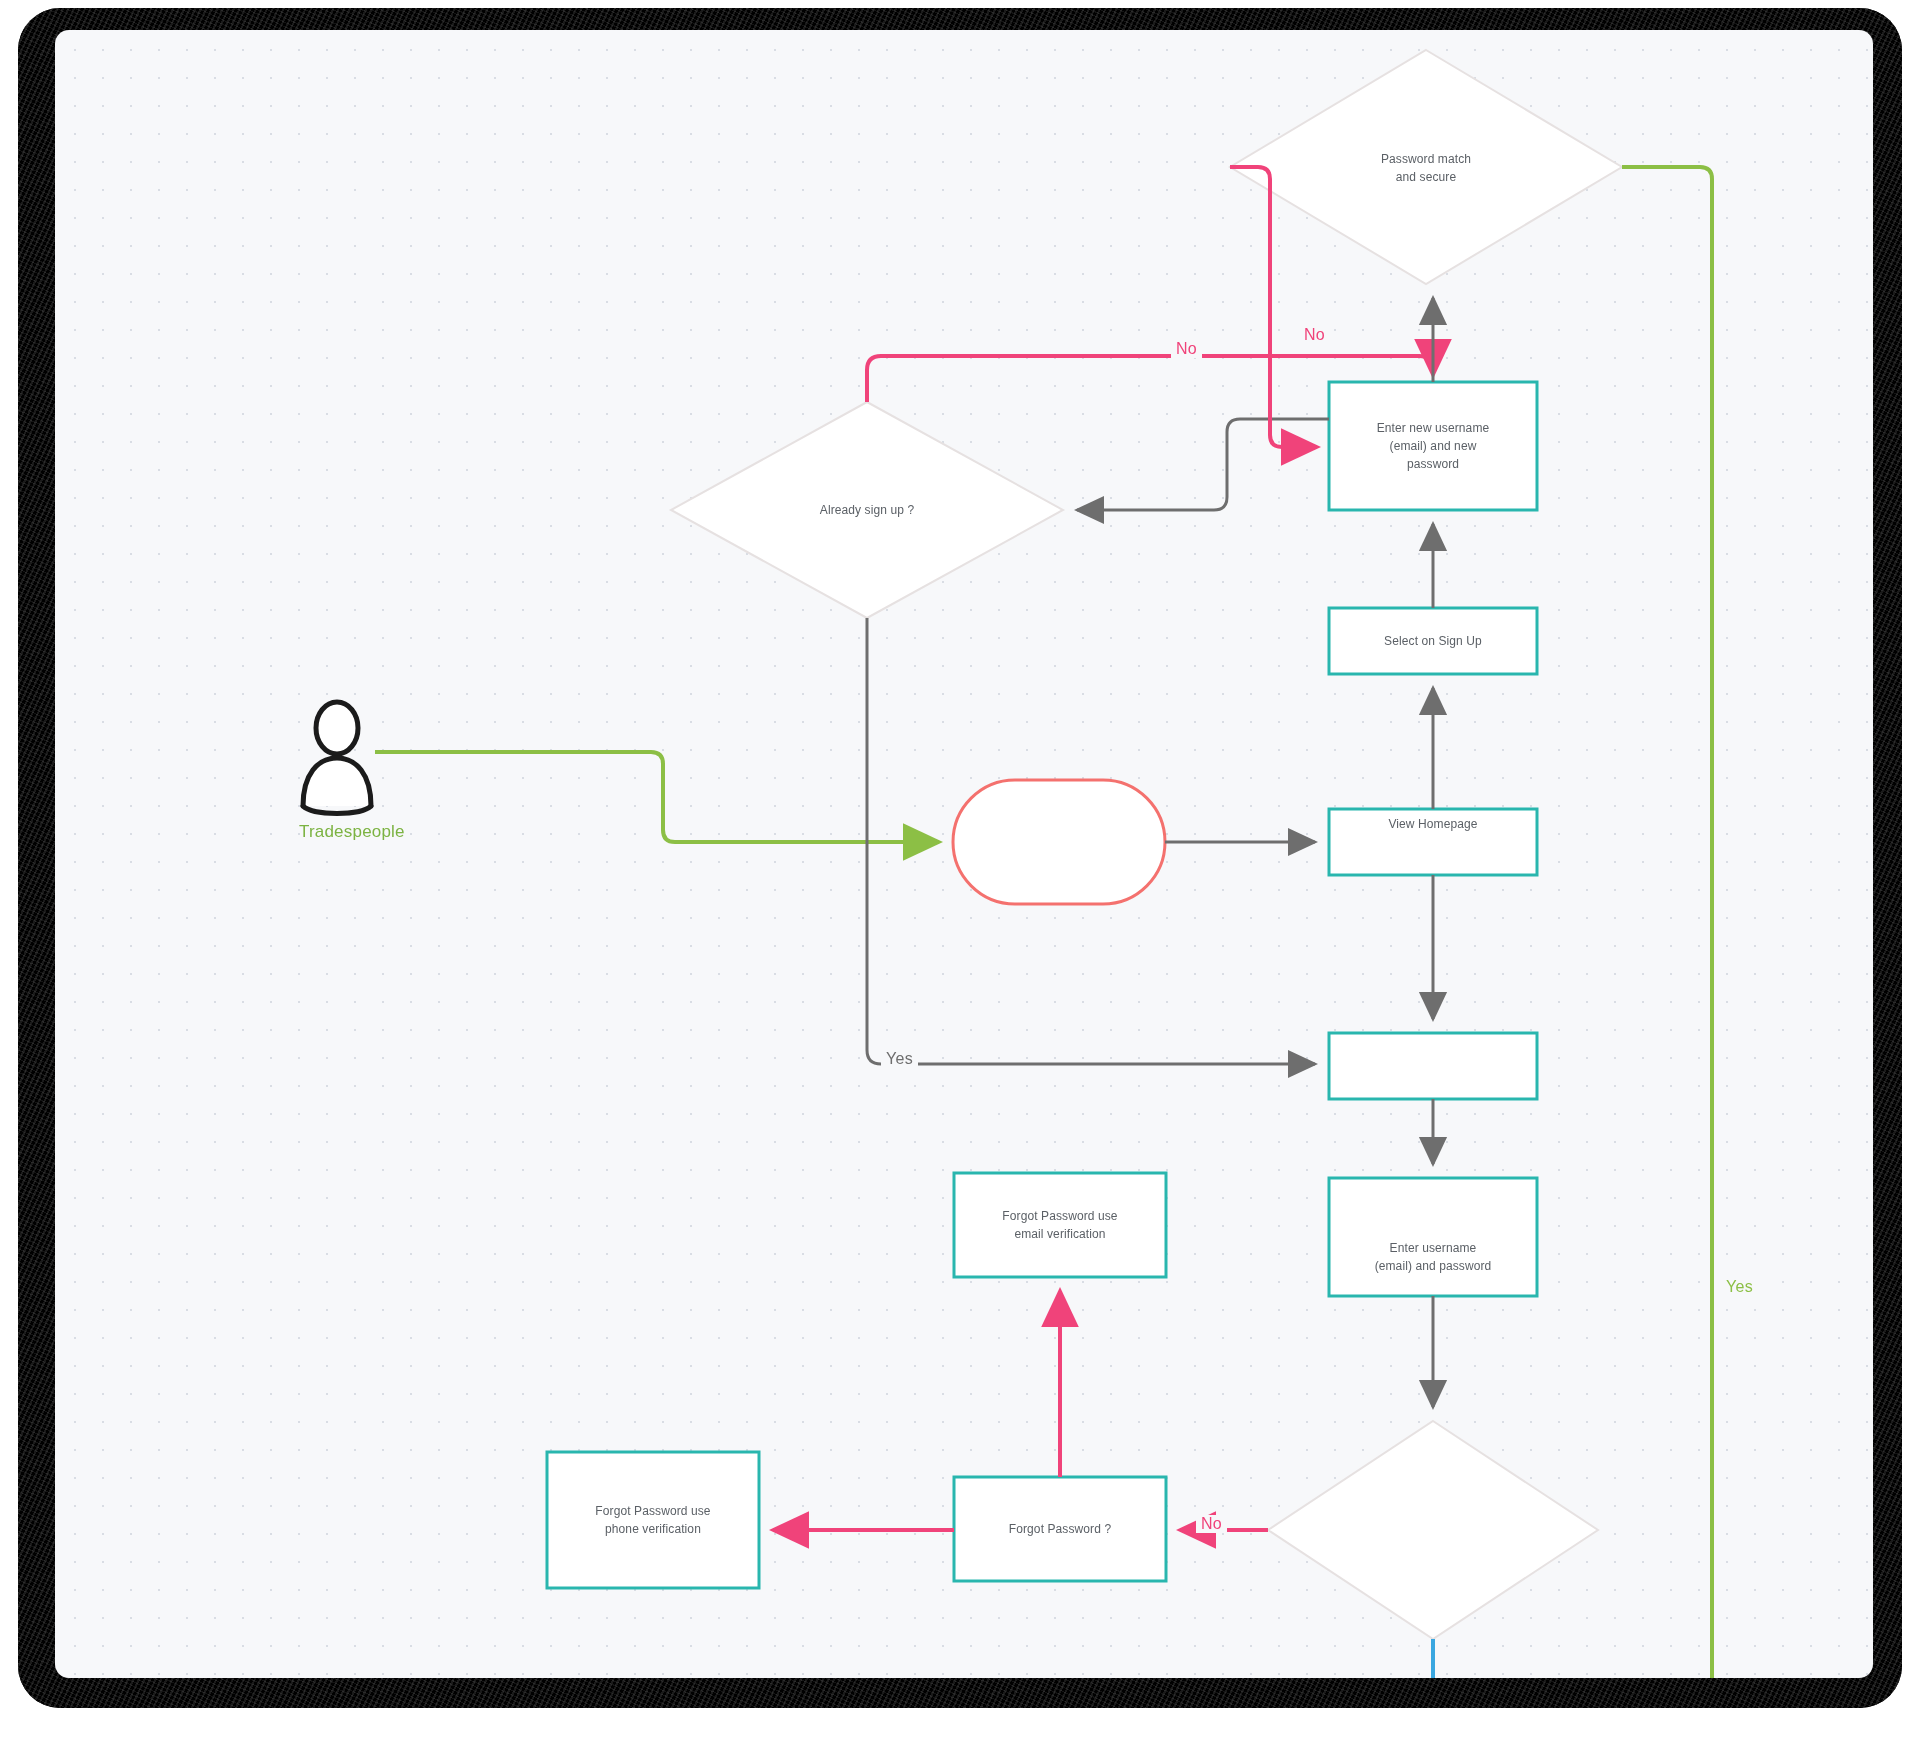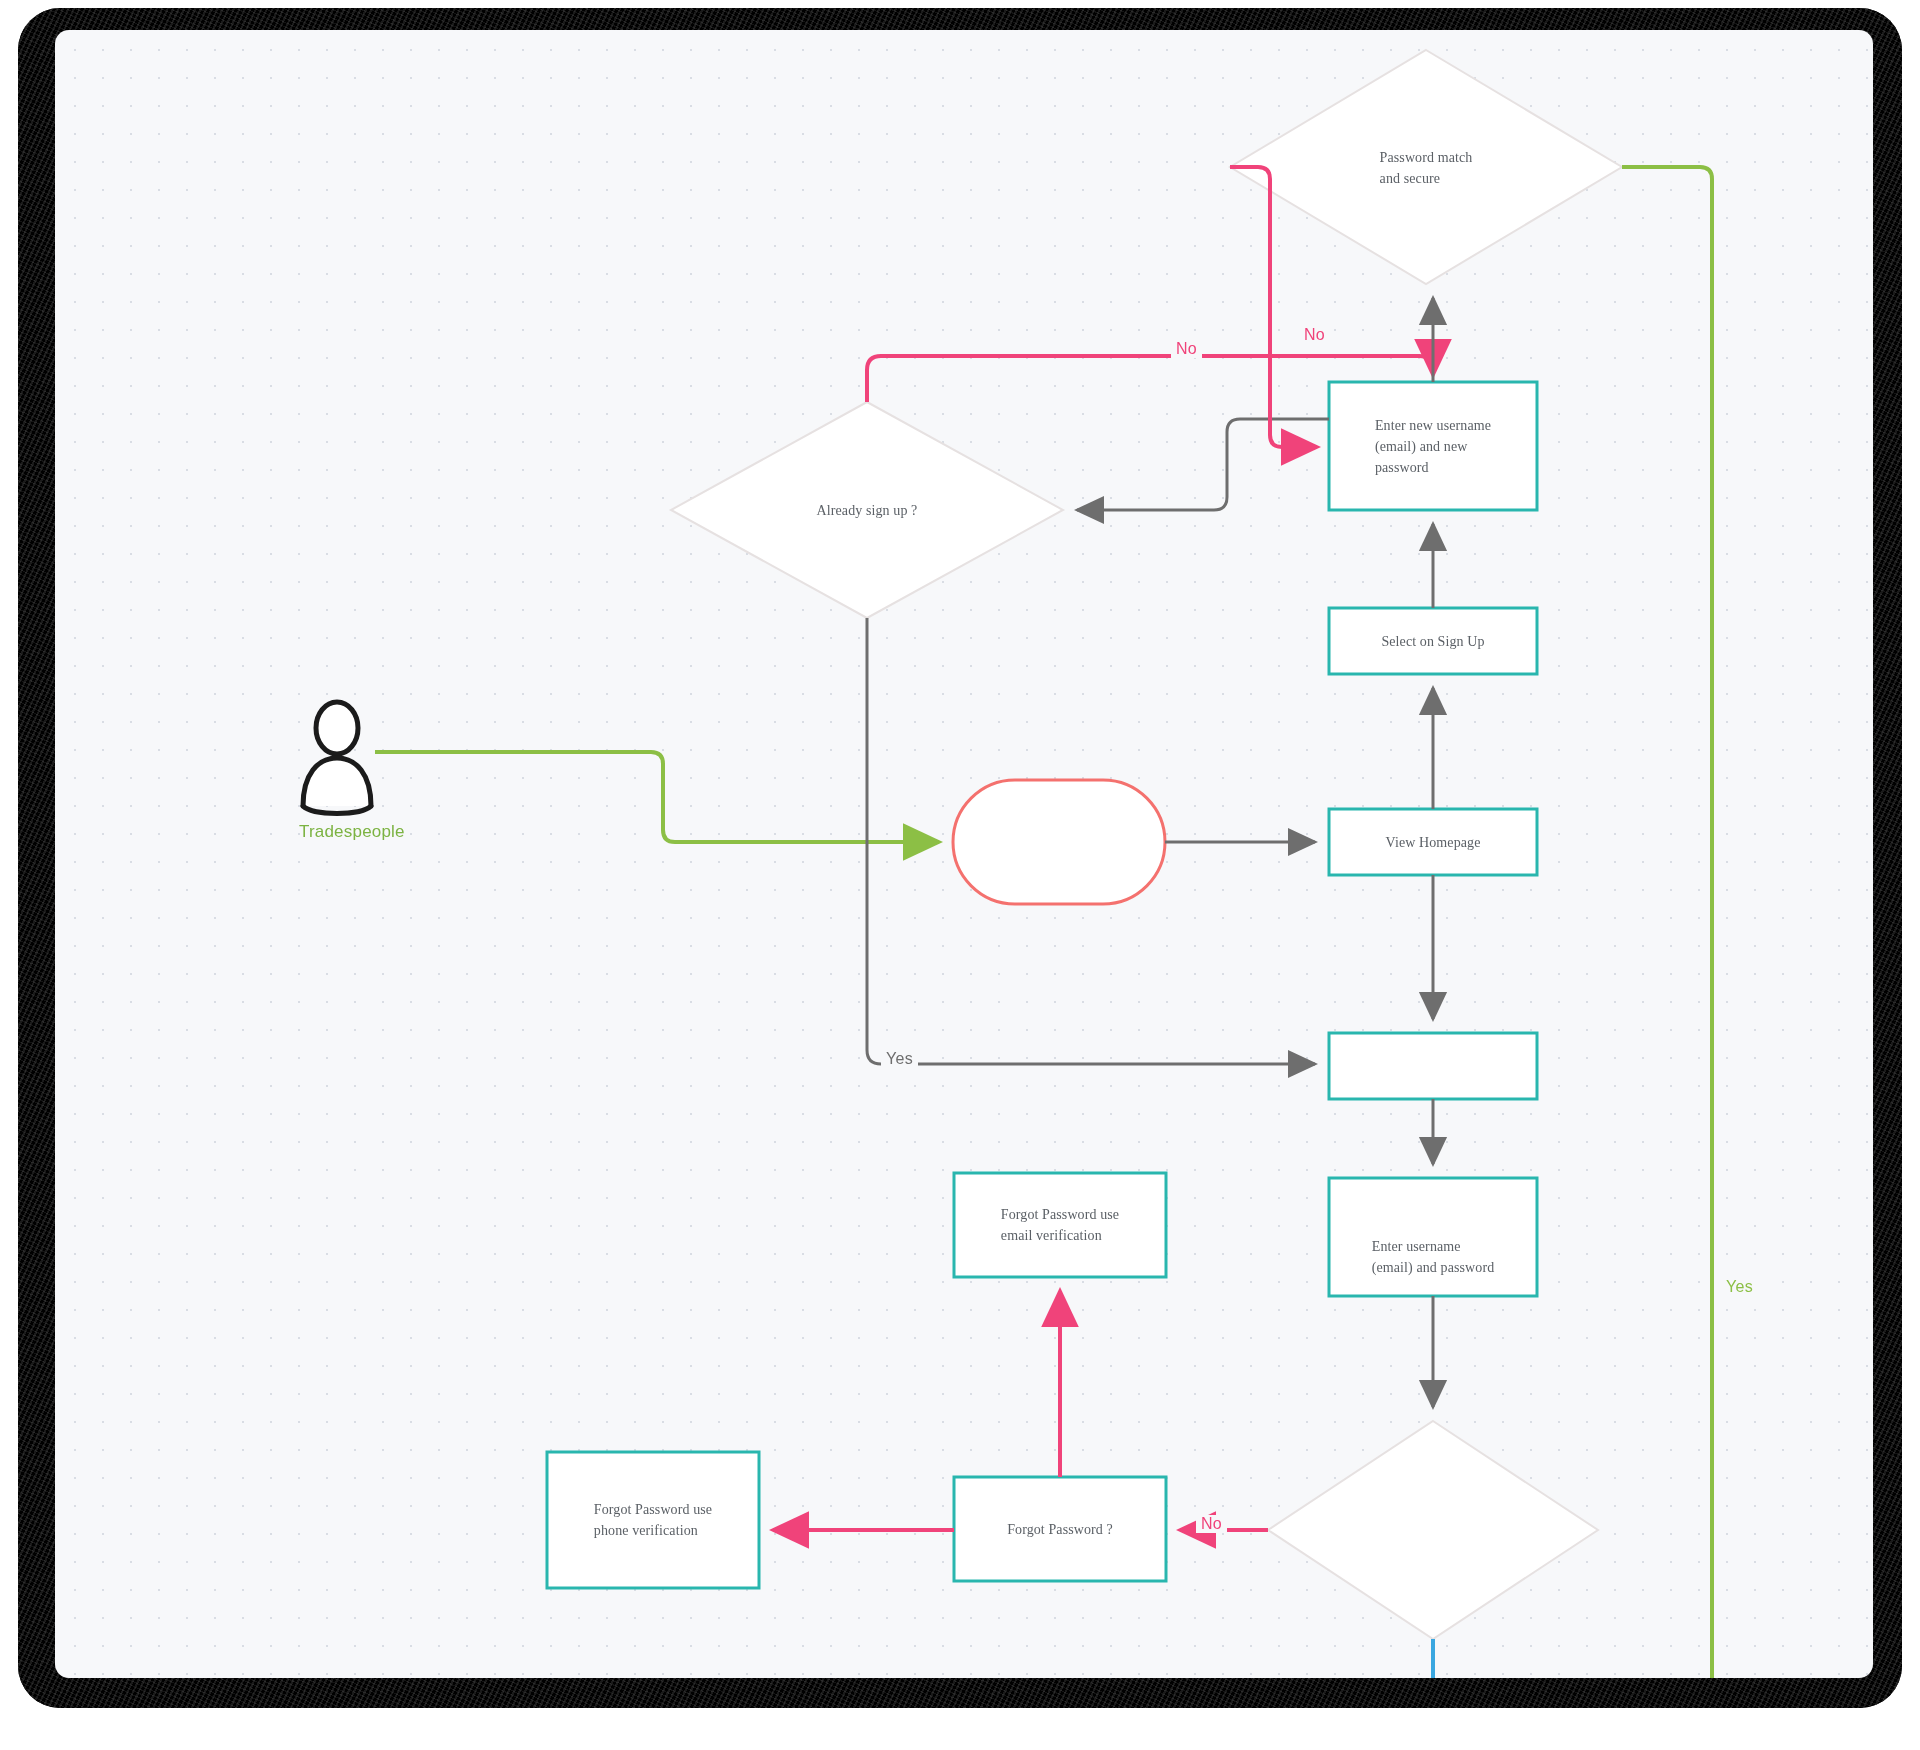--- a/index.html
+++ b/index.html
@@ -77,28 +77,27 @@
     width: 1818px;
     height: 1648px;
   }
 
   
   .node-label {
     position: absolute;
     display: flex;
     align-items: center;
     justify-content: center;
-    text-align: left;
+    text-align: center;
     color: #5b6066;
-    font-size: 14px;
+    font-size: 12px;
     line-height: 1.5;
     letter-spacing: 0.1px;
     pointer-events: none;
     white-space: pre-line;
-    font-family: Liberation Serif, serif;
   }
 
   .edge-label {
     position: absolute;
     font-size: 16px;
     letter-spacing: 0.3px;
     pointer-events: none;
     background: #f7f8fa;
     padding: 0 5px;
   }
@@ -233,21 +232,21 @@
 
     <div class="node-label" style="left:692px; top:458px; width:240px; height:44px;">Already sign up ?</div>
 
     <div class="node-label" style="left:1274px; top:352px; width:208px; height:128px;">Enter new username
 (email)  and new
 password</div>
 
     <div class="node-label" style="left:1274px; top:578px; width:208px; height:66px;">Select on Sign Up</div>
 
 
-    <div class="node-label" style="left:1274px; top:779px; width:208px; height:66px;">View Homepage</div>
+    <div class="node-label" style="left:1274px; top:761px; width:208px; height:66px;">View Homepage</div>
 
 
     <div class="node-label" style="left:1264px; top:1148px; width:228px; height:118px;margin-top:20px;">Enter username
 (email) and password</div>
 
 
     <div class="node-label" style="left:899px; top:1447px; width:212px; height:104px;border-radius:22px;">Forgot Password ?</div>
 
     <div class="node-label" style="left:899px; top:1143px; width:212px; height:104px;">Forgot Password use
 email verification</div>

